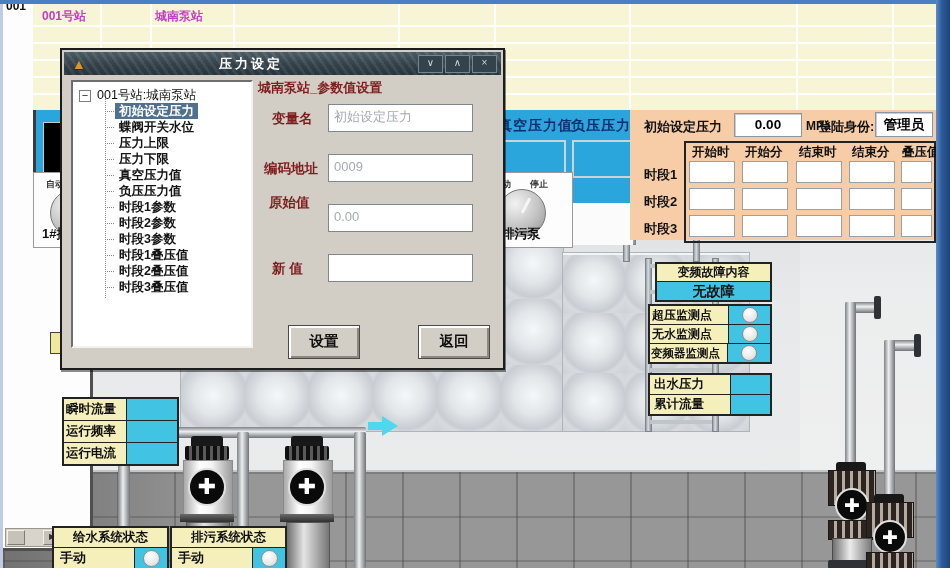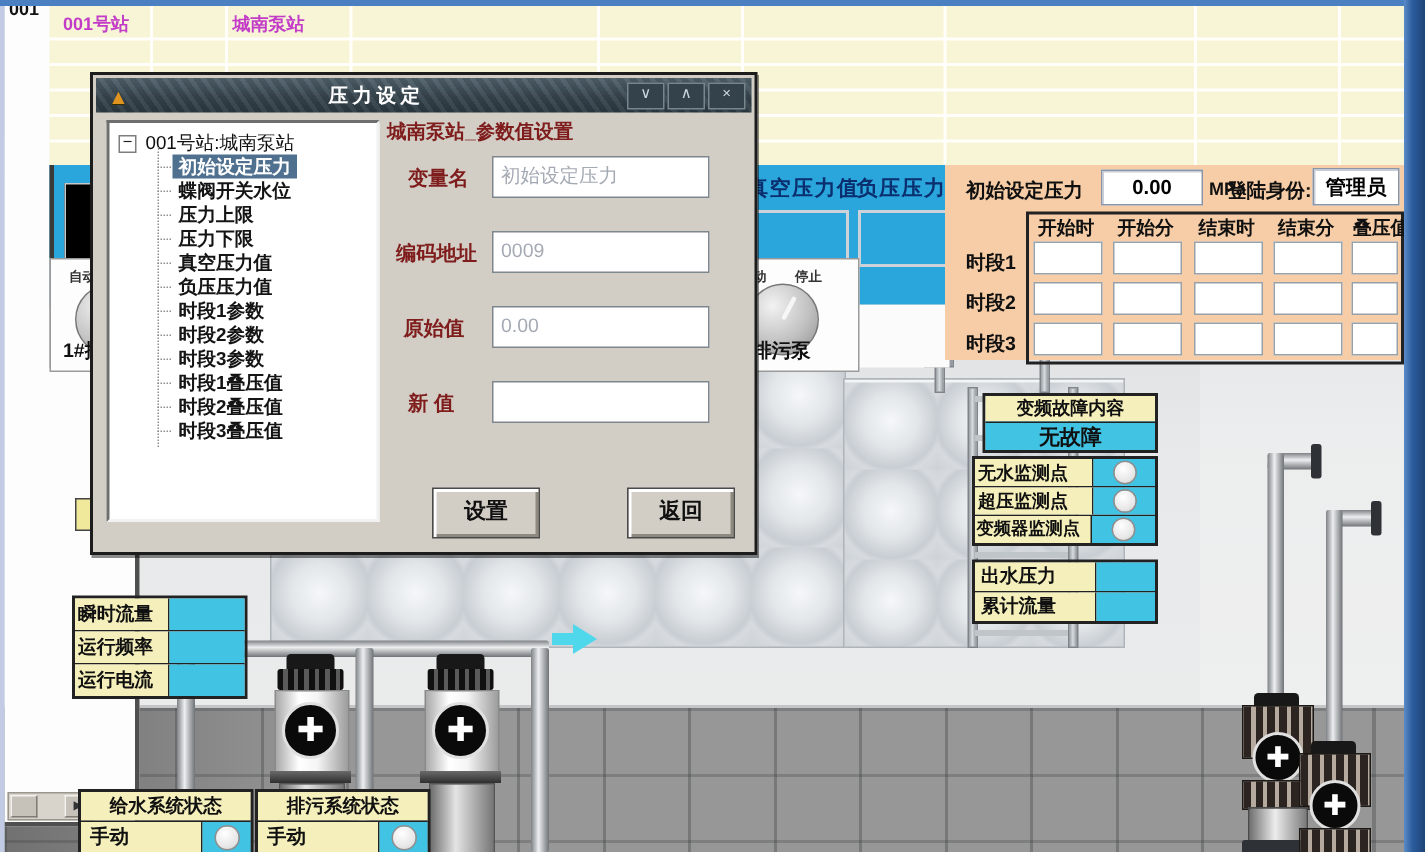--- a/index.html
+++ b/index.html
@@ -260,27 +260,27 @@
     <div class="row yel" style="height:17px;justify-content:center">
       <span class="lab" style="font-size:12px;line-height:17px">变频故障内容</span>
     </div>
     <div class="row cyn" style="height:18px;justify-content:center">
       <span class="lab" style="font-size:14px;line-height:18px">无故障</span>
     </div>
   </div>
 
   <div class="abs tbl" style="left:648px;top:304px;width:120px;z-index:6">
     <div class="row" style="height:18px">
+      <span class="yel lab" style="width:76px;font-size:12px;line-height:18px;padding-left:2px;border-right:1px solid #222">超压监测点</span>
+      <span class="cyn" style="flex:1;display:flex;align-items:center;justify-content:center">
+          <span class="dot"></span>
+        </span>
+    </div>
+    <div class="row" style="height:18px">
       <span class="yel lab" style="width:76px;font-size:12px;line-height:18px;padding-left:2px;border-right:1px solid #222">无水监测点</span>
-      <span class="cyn" style="flex:1;display:flex;align-items:center;justify-content:center">
-          <span class="dot"></span>
-        </span>
-    </div>
-    <div class="row" style="height:18px">
-      <span class="yel lab" style="width:76px;font-size:12px;line-height:18px;padding-left:2px;border-right:1px solid #222">超压监测点</span>
       <span class="cyn" style="flex:1;display:flex;align-items:center;justify-content:center">
           <span class="dot"></span>
         </span>
     </div>
     <div class="row" style="height:18px">
       <span class="yel lab" style="width:76px;font-size:11.5px;line-height:18px;padding-left:1px;border-right:1px solid #222">变频器监测点</span>
       <span class="cyn" style="flex:1;display:flex;align-items:center;justify-content:center">
           <span class="dot"></span>
         </span>
     </div>
@@ -290,21 +290,21 @@
     <div class="row" style="height:19px">
       <span class="yel lab" style="width:76px;font-size:12.5px;line-height:19px;padding-left:4px;border-right:1px solid #222">出水压力</span>
       <span class="cyn" style="flex:1"></span>
     </div>
     <div class="row" style="height:19px">
       <span class="yel lab" style="width:76px;font-size:12.5px;line-height:19px;padding-left:4px;border-right:1px solid #222">累计流量</span>
       <span class="cyn" style="flex:1"></span>
     </div>
   </div>
 
-  <div class="abs tbl" style="left:48px;top:397px;width:113px;z-index:7">
+  <div class="abs tbl" style="left:62px;top:397px;width:113px;z-index:7">
     <div class="row" style="height:21px">
       <span class="yel lab" style="width:60px;font-size:12.5px;line-height:21px;padding-left:2px;border-right:1px solid #222">瞬时流量</span>
       <span class="cyn" style="flex:1"></span>
     </div>
     <div class="row" style="height:21px">
       <span class="yel lab" style="width:60px;font-size:12.5px;line-height:21px;padding-left:2px;border-right:1px solid #222">运行频率</span>
       <span class="cyn" style="flex:1"></span>
     </div>
     <div class="row" style="height:21px">
       <span class="yel lab" style="width:60px;font-size:12.5px;line-height:21px;padding-left:2px;border-right:1px solid #222">运行电流</span>
@@ -363,21 +363,21 @@
         <div class="tree-item">时段2叠压值</div>
         <div class="tree-item">时段3叠压值</div>
       </div>
     </div>
 
     <div class="abs fldlab" style="left:196px;top:29px;font-size:13px">城南泵站_参数值设置</div>
     <div class="abs fldlab" style="left:210px;top:60px">变量名</div>
     <div class="abs input dis" style="left:266px;top:54px;width:138px;height:26px">初始设定压力</div>
     <div class="abs fldlab" style="left:202px;top:110px">编码地址</div>
     <div class="abs input dis" style="left:266px;top:104px;width:138px;height:26px">0009</div>
-    <div class="abs fldlab" style="left:207px;top:160px">原始值</div>
+    <div class="abs fldlab" style="left:207px;top:144px">原始值</div>
     <div class="abs input dis" style="left:266px;top:154px;width:138px;height:26px">0.00</div>
     <div class="abs fldlab" style="left:210px;top:210px">新 值</div>
     <div class="abs input" style="left:266px;top:204px;width:138px;height:26px"></div>
     <div class="abs btn" style="left:226px;top:275px;width:70px;height:32px">设置</div>
     <div class="abs btn" style="left:356px;top:275px;width:70px;height:32px">返回</div>
   </div>
 
   <div class="abs border-top" style="left:0;top:0;width:950px;height:4px;z-index:40"></div>
   <div class="abs border-left" style="left:0;top:4px;width:3px;height:564px;z-index:40"></div>
   <div class="abs border-right" style="left:936px;top:0;width:14px;height:568px;z-index:40"></div>

